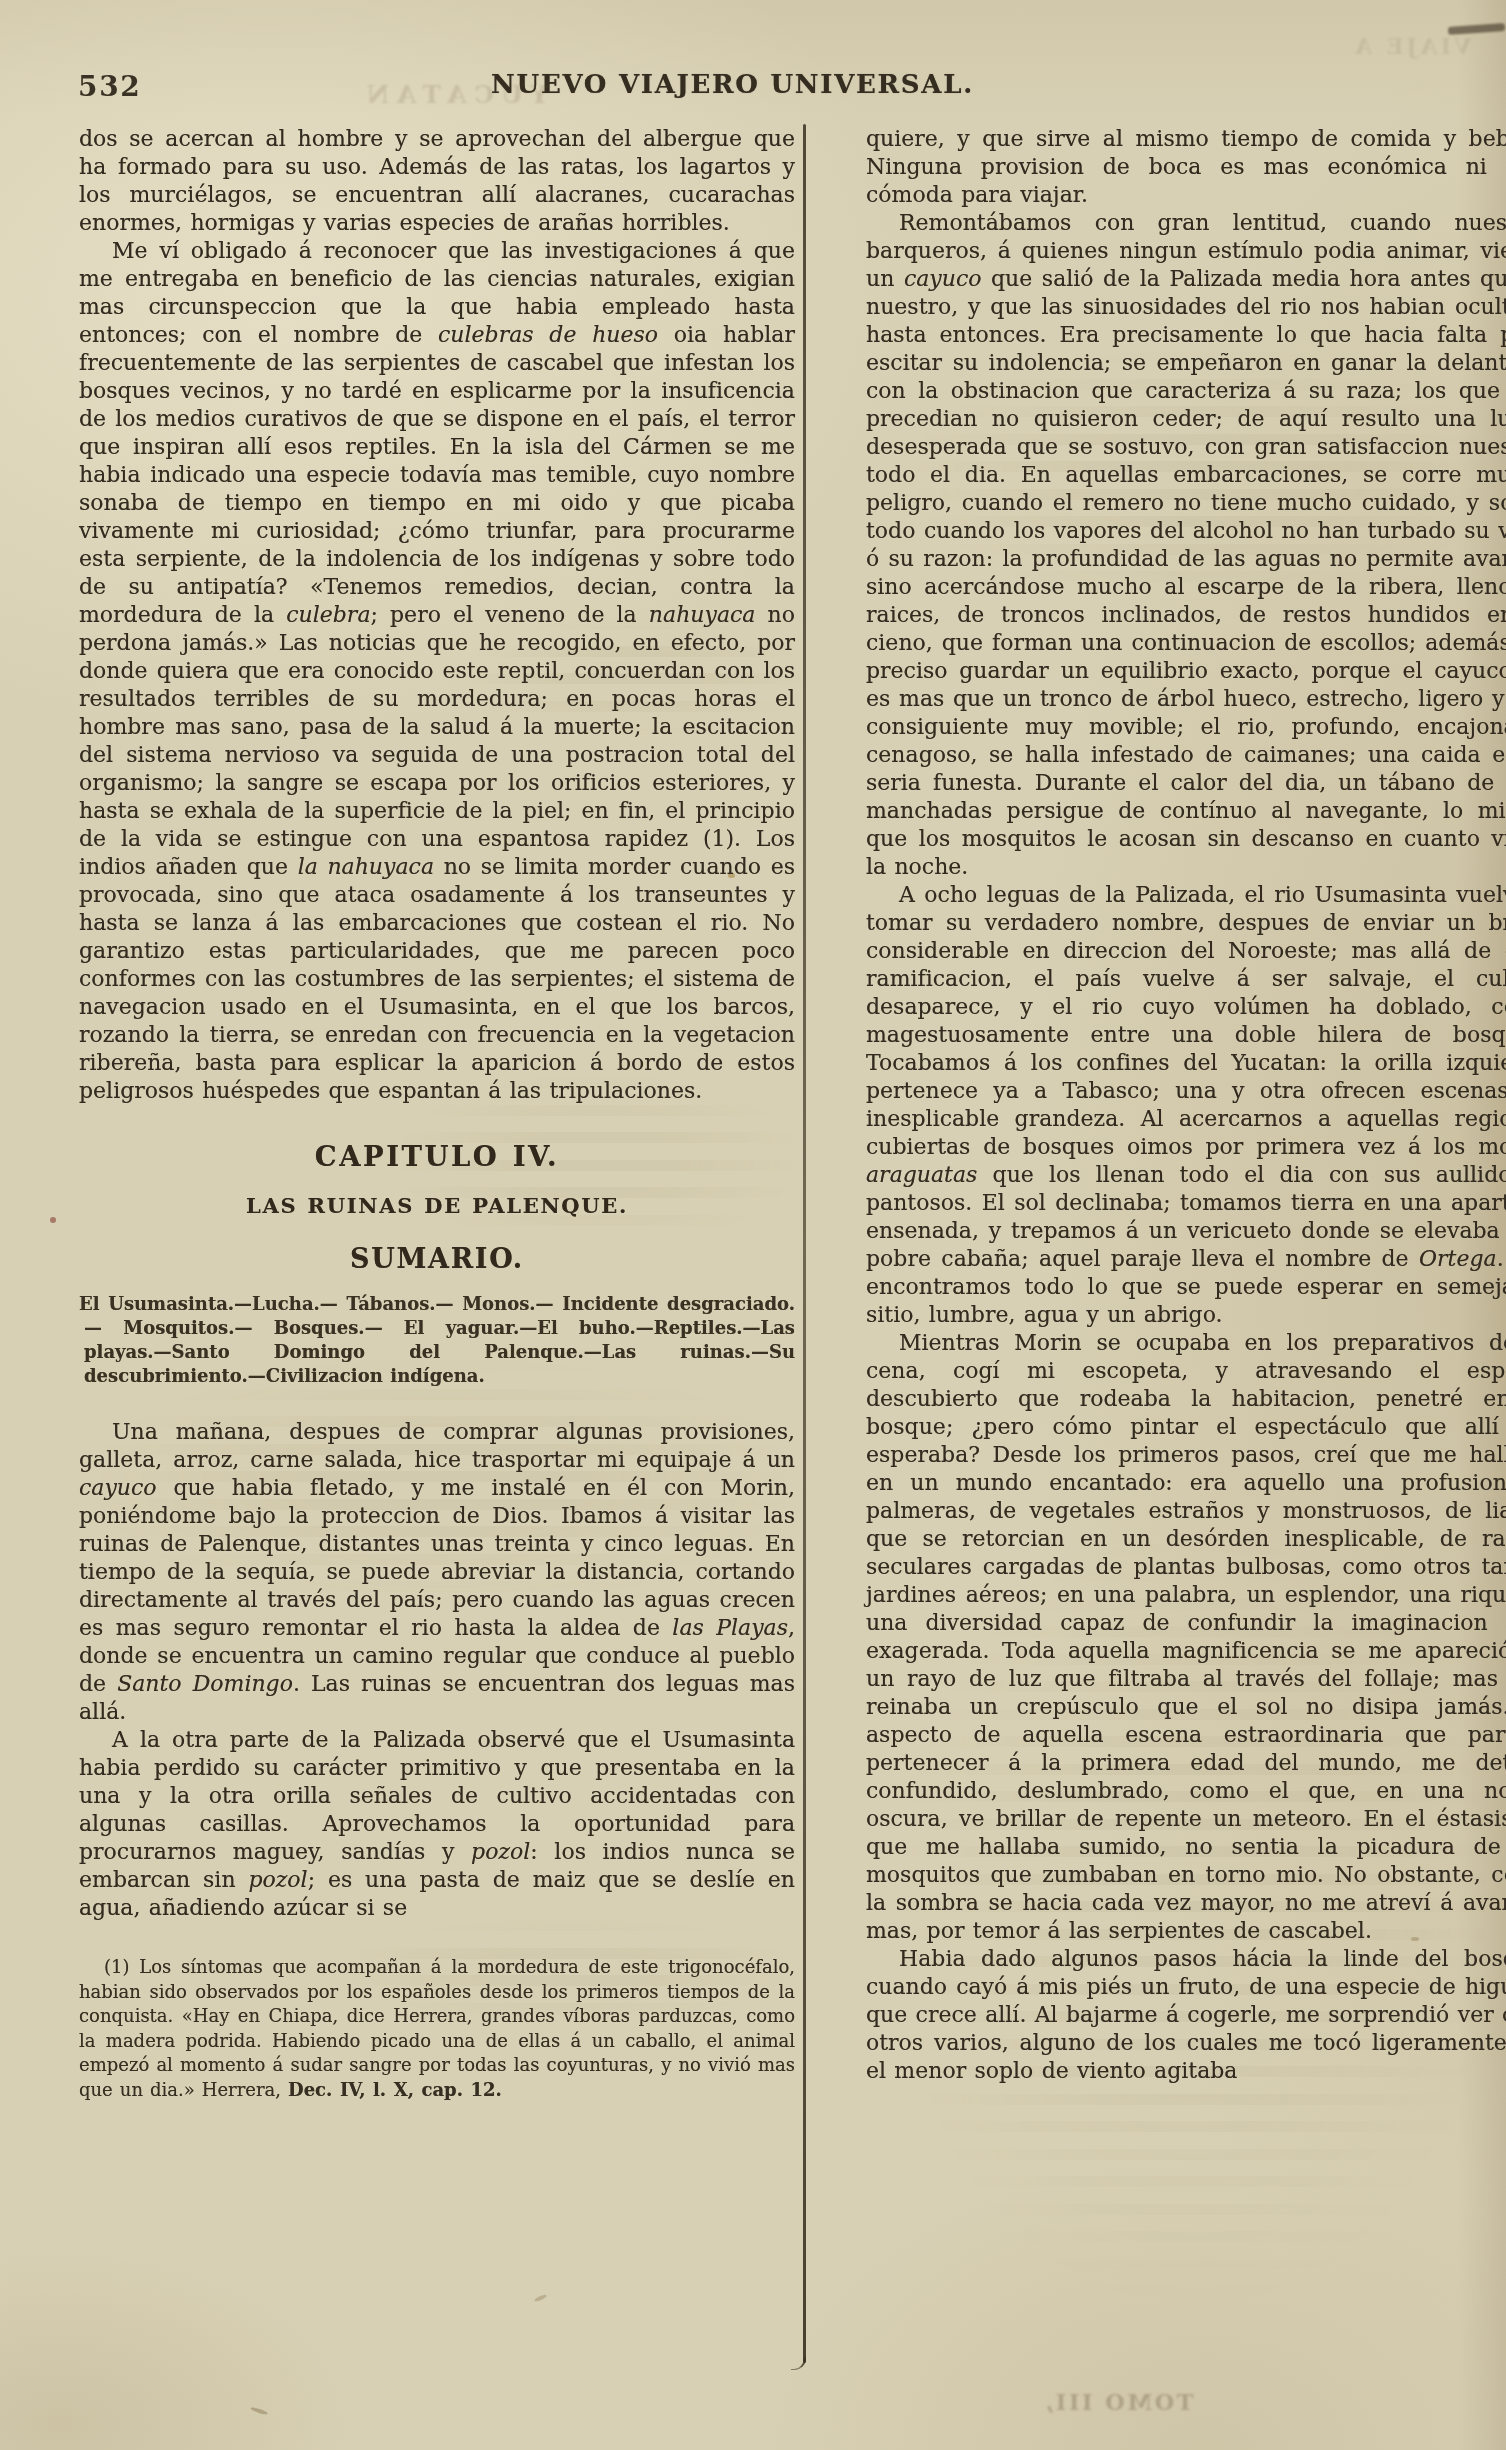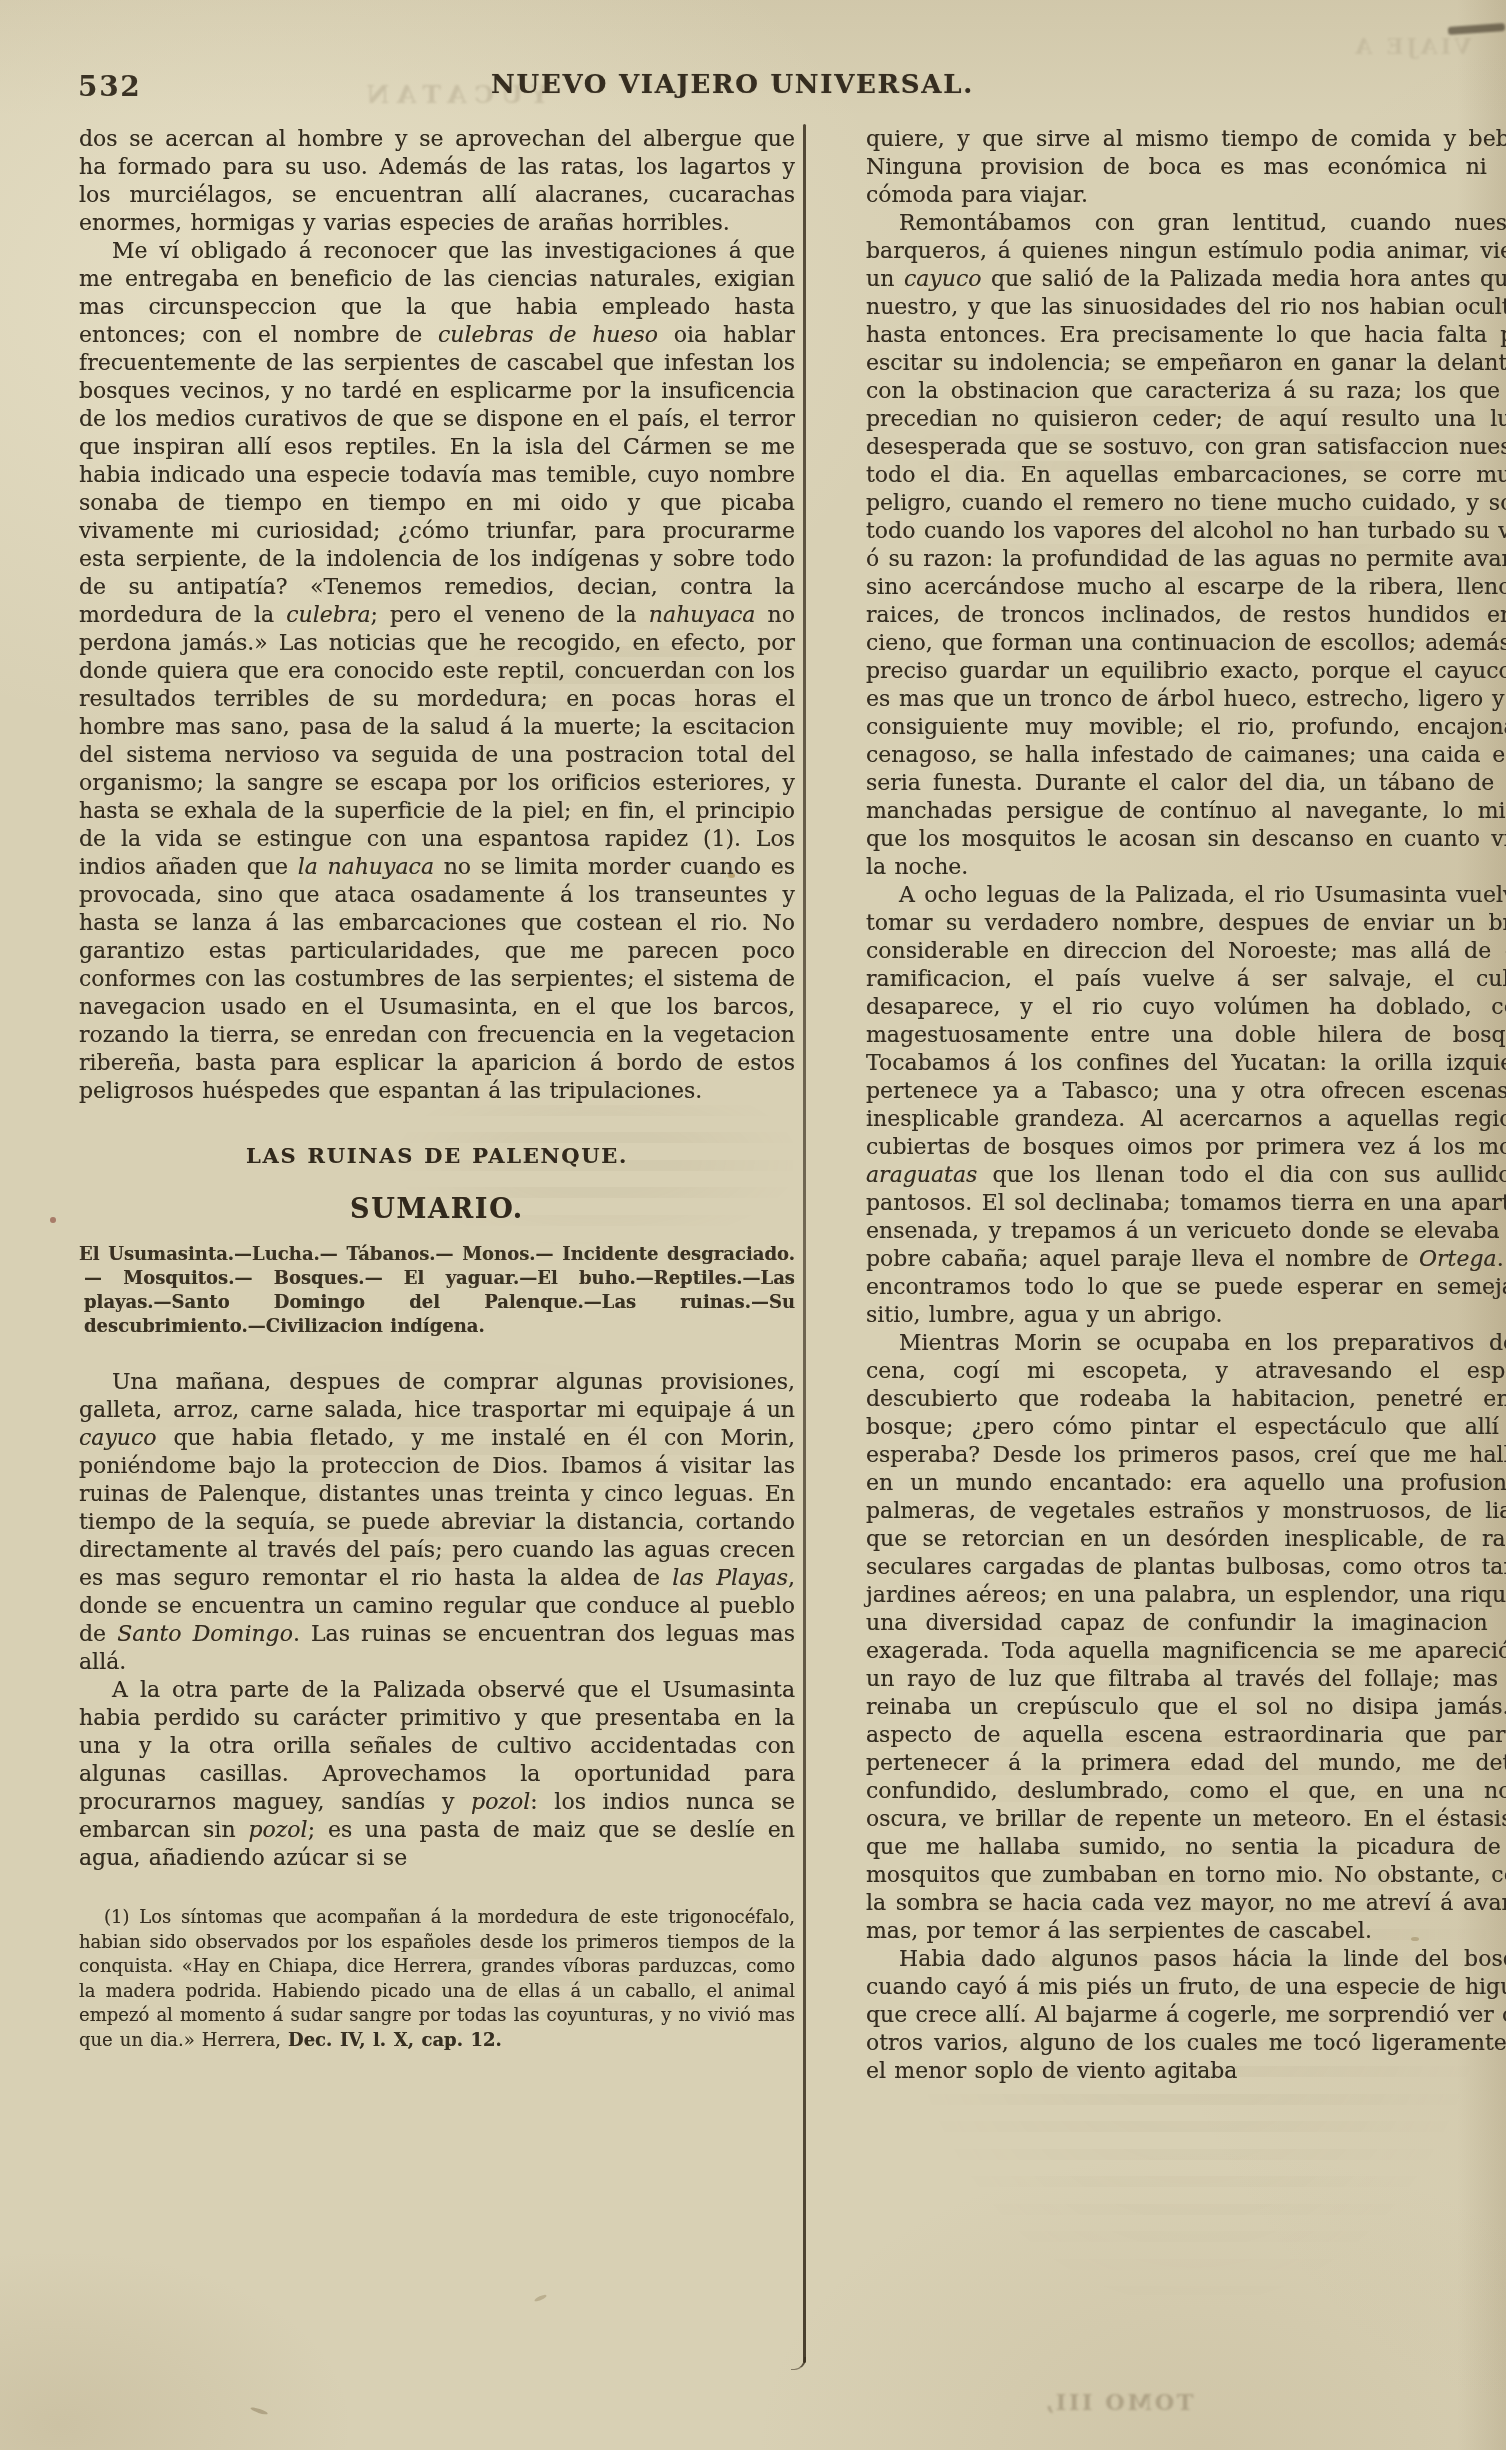--- a/index.html
+++ b/index.html
@@ -121,20 +121,21 @@
   <div class="speck" style="left:1411px;top:1937px;width:7.5px;height:4.2px;background:rgba(130,105,60,0.35);"></div>
 
   <div class="divider"></div>
   <div class="divider-tail"></div>
 
   <div class="col col-left">
     <p class="para noindent">dos se acercan al hombre y se aprovechan del albergue que ha formado para su uso. Además de las ratas, los lagartos y los murciélagos, se encuentran allí alacranes, cucarachas enormes, hormigas y varias especies de arañas horribles.</p>
     <p class="para">Me ví obligado á reconocer que las investigaciones á que me entregaba en beneficio de las ciencias naturales, exigian mas circunspeccion que la que habia empleado hasta entonces; con el nombre de <em>culebras de hueso</em> oia hablar frecuentemente de las serpientes de cascabel que infestan los bosques vecinos, y no tardé en esplicarme por la insuficencia de los medios curativos de que se dispone en el país, el terror que inspiran allí esos reptiles. En la isla del Cármen se me habia indicado una especie todavía mas temible, cuyo nombre sonaba de tiempo en tiempo en mi oido y que picaba vivamente mi curiosidad; ¿cómo triunfar, para procurarme esta serpiente, de la indolencia de los indígenas y sobre todo de su antipatía? «Tenemos remedios, decian, contra la mordedura de la <em>culebra</em>; pero el veneno de la <em>nahuyaca</em> no perdona jamás.» Las noticias que he recogido, en efecto, por donde quiera que era conocido este reptil, concuerdan con los resultados terribles de su mordedura; en pocas horas el hombre mas sano, pasa de la salud á la muerte; la escitacion del sistema nervioso va seguida de una postracion total del organismo; la sangre se escapa por los orificios esteriores, y hasta se exhala de la superficie de la piel; en fin, el principio de la vida se estingue con una espantosa rapidez (1). Los indios añaden que <em>la nahuyaca</em> no se limita morder cuando es provocada, sino que ataca osadamente á los transeuntes y hasta se lanza á las embarcaciones que costean el rio. No garantizo estas particularidades, que me parecen poco conformes con las costumbres de las serpientes; el sistema de navegacion usado en el Usumasinta, en el que los barcos, rozando la tierra, se enredan con frecuencia en la vegetacion ribereña, basta para esplicar la aparicion á bordo de estos peligrosos huéspedes que espantan á las tripulaciones.</p>
 
     <div class="chapter-block">
+      <div class="chapter-title">CAPITULO IV.</div>
       <div class="chapter-subtitle">LAS RUINAS DE PALENQUE.</div>
       <div class="sumario-label">SUMARIO.</div>
       <p class="sumario-text">El Usumasinta.—Lucha.— Tábanos.— Monos.— Incidente desgraciado.— Mosquitos.— Bosques.— El yaguar.—El buho.—Reptiles.—Las playas.—Santo Domingo del Palenque.—Las ruinas.—Su descubrimiento.—Civilizacion indígena.</p>
     </div>
 
     <p class="para">Una mañana, despues de comprar algunas provisiones, galleta, arroz, carne salada, hice trasportar mi equipaje á un <em>cayuco</em> que habia fletado, y me instalé en él con Morin, poniéndome bajo la proteccion de Dios. Ibamos á visitar las ruinas de Palenque, distantes unas treinta y cinco leguas. En tiempo de la sequía, se puede abreviar la distancia, cortando directamente al través del país; pero cuando las aguas crecen es mas seguro remontar el rio hasta la aldea de <em>las Playas</em>, donde se encuentra un camino regular que conduce al pueblo de <em>Santo Domingo</em>. Las ruinas se encuentran dos leguas mas allá.</p>
     <p class="para">A la otra parte de la Palizada observé que el Usumasinta habia perdido su carácter primitivo y que presentaba en la una y la otra orilla señales de cultivo accidentadas con algunas casillas. Aprovechamos la oportunidad para procurarnos maguey, sandías y <em>pozol</em>: los indios nunca se embarcan sin <em>pozol</em>; es una pasta de maiz que se deslíe en agua, añadiendo azúcar si se</p>
 
     <div class="footnote">
       <p class="fn-text">(1) Los síntomas que acompañan á la mordedura de este trigonocéfalo, habian sido observados por los españoles desde los primeros tiempos de la conquista. «Hay en Chiapa, dice Herrera, grandes víboras parduzcas, como la madera podrida. Habiendo picado una de ellas á un caballo, el animal empezó al momento á sudar sangre por todas las coyunturas, y no vivió mas que un dia.» Herrera, <strong>Dec. IV, l. X, cap. 12.</strong></p>

